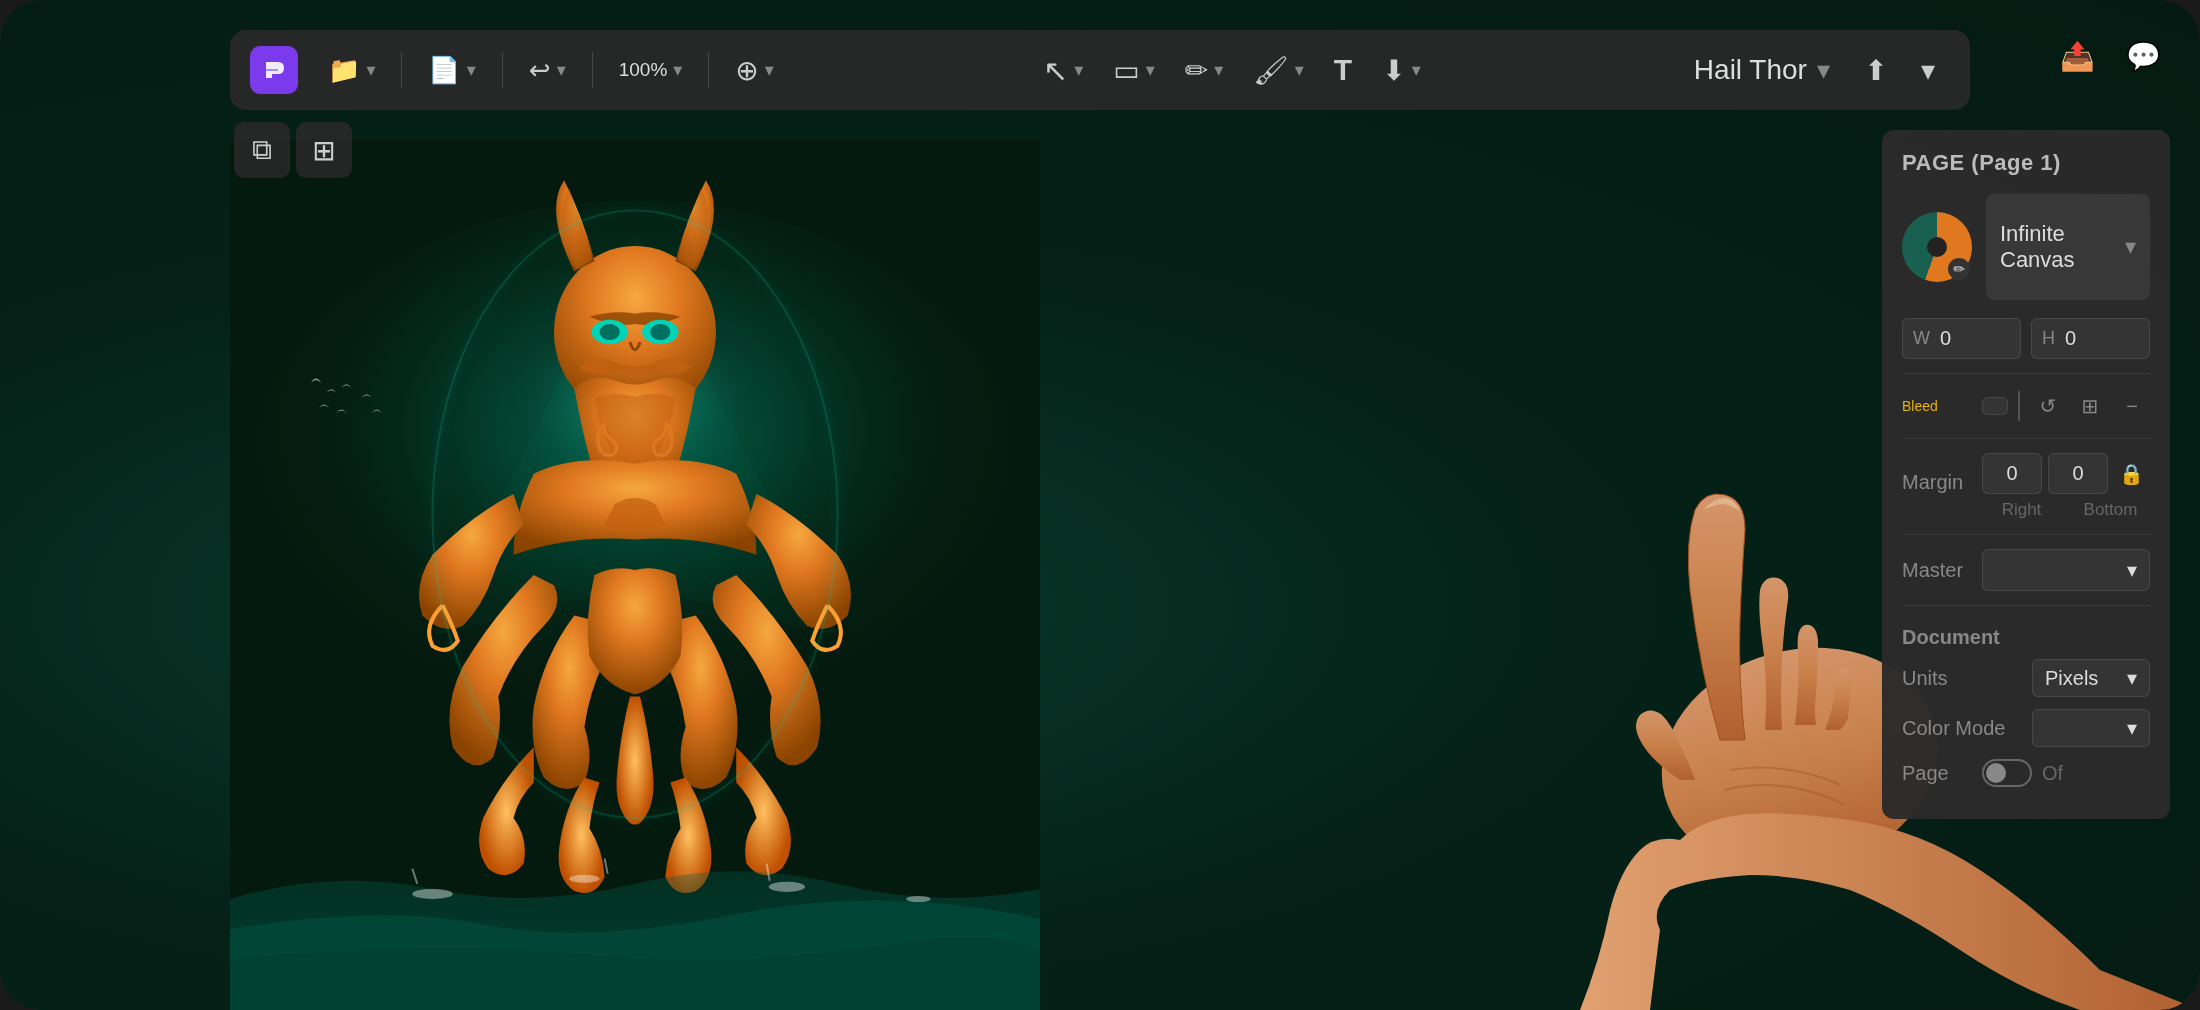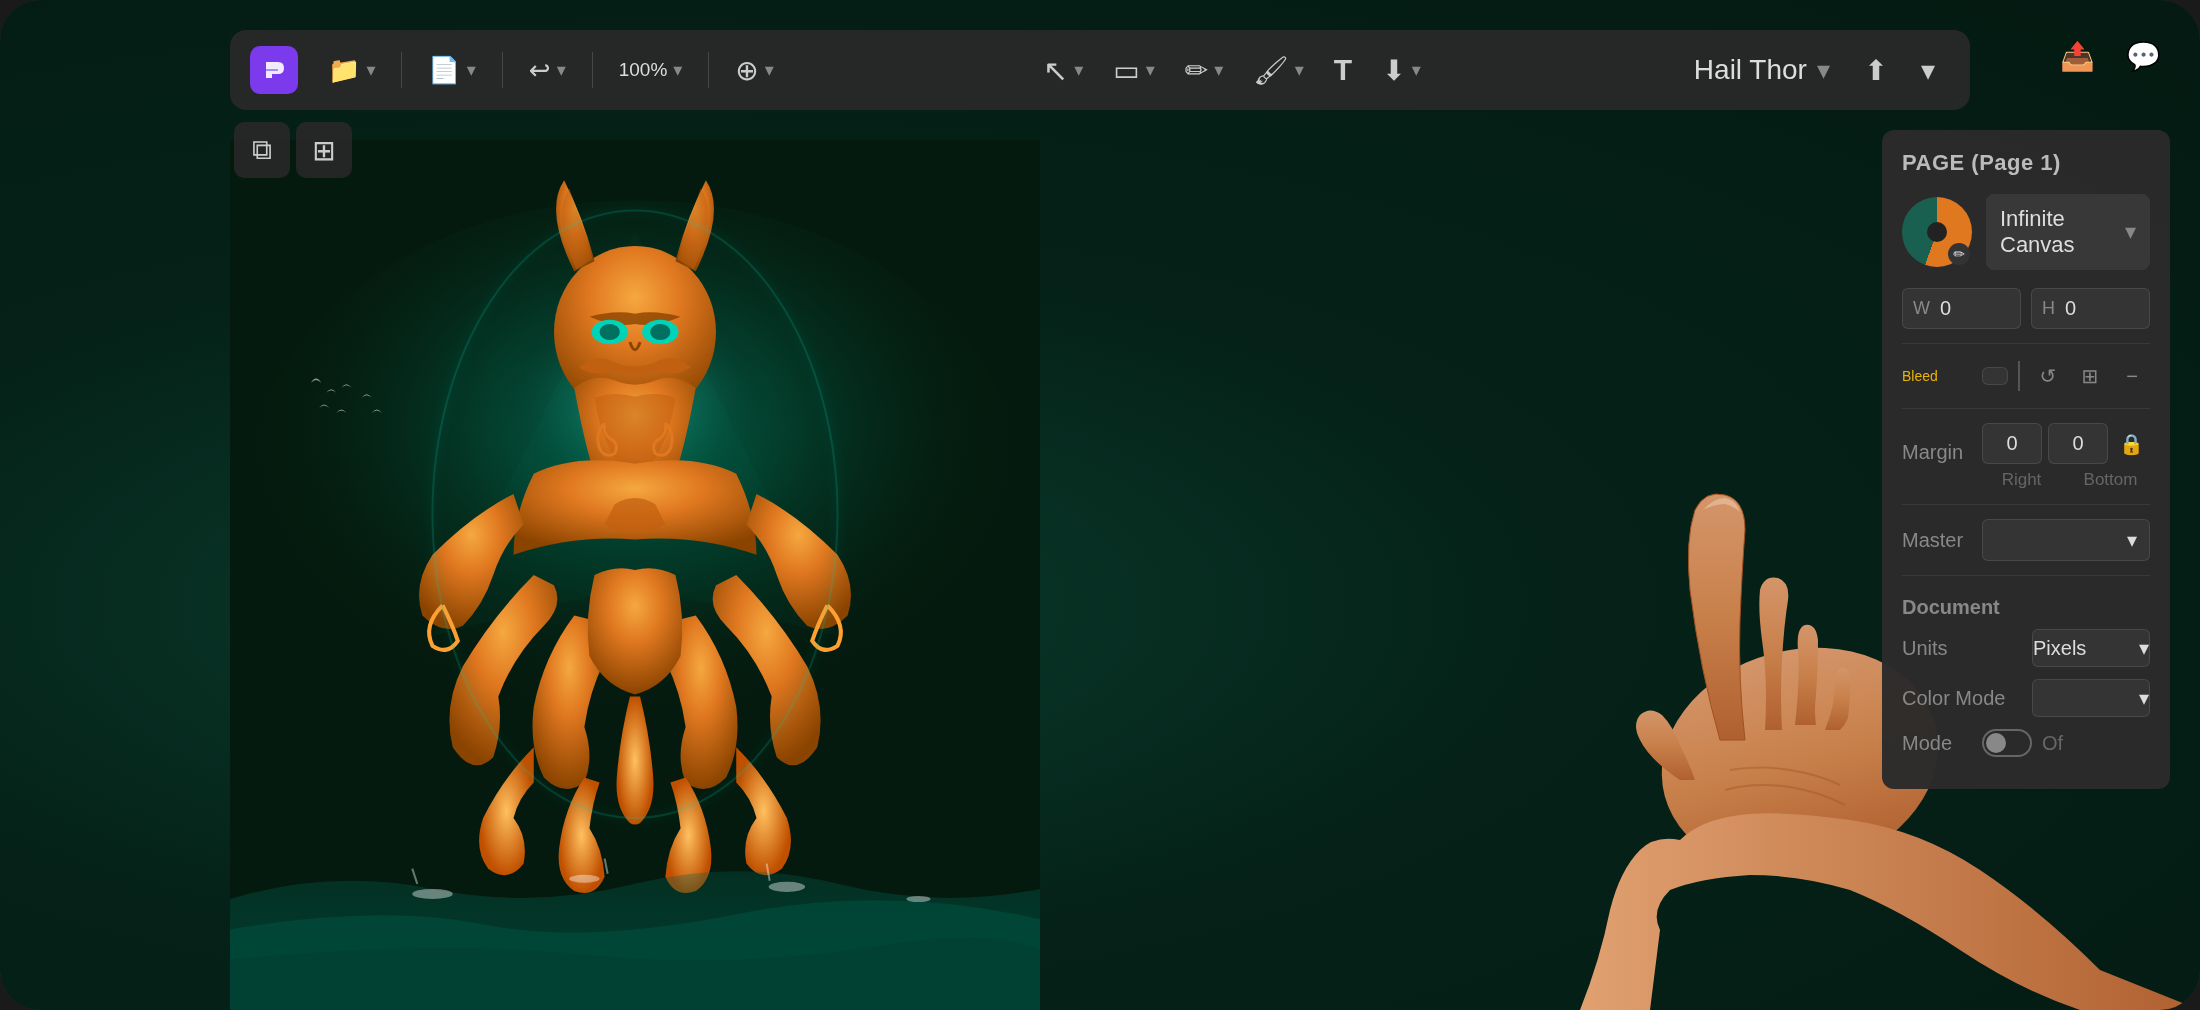--- a/index.html
+++ b/index.html
@@ -218,21 +218,21 @@
       background: #222;
     }
 
     .canvas-type-dropdown {
       flex: 1;
       display: flex;
       align-items: center;
       justify-content: space-between;
       background: rgba(60,60,60,0.8);
       border-radius: 8px;
-      padding: 12px 14px;
+      padding: 27px 14px;
       font-size: 22px;
       color: #ddd;
       cursor: pointer;
     }
 
     .panel-row {
       display: flex;
       align-items: center;
       gap: 10px;
       margin-bottom: 12px;
@@ -403,21 +403,21 @@
       font-size: 20px;
       color: #888;
       width: 130px;
     }
 
     .doc-dropdown {
       flex: 1;
       background: rgba(55,55,55,0.8);
       border: 1px solid rgba(255,255,255,0.1);
       border-radius: 6px;
-      padding: 6px 0;
+      padding: 6px 12px;
       font-size: 20px;
       color: #ddd;
       display: flex;
       align-items: center;
       justify-content: space-between;
       cursor: pointer;
     }
 
     .toggle-row {
       display: flex;
@@ -813,21 +813,21 @@
 
       <div class="doc-row">
         <div class="doc-row-label">Color Mode</div>
         <div class="doc-dropdown">
           <span></span>
           <span>▾</span>
         </div>
       </div>
 
       <div class="toggle-row">
-        <div class="toggle-label">Mode</div>
+        <div class="toggle-label">Page</div>
         <div class="toggle-switch">
           <div class="toggle-knob"></div>
         </div>
         <span class="toggle-val">Of</span>
       </div>
     </div>
   </div>
 
   <div class="hand-area">
     <svg viewBox="0 0 900 700" width="100%" height="100%">

